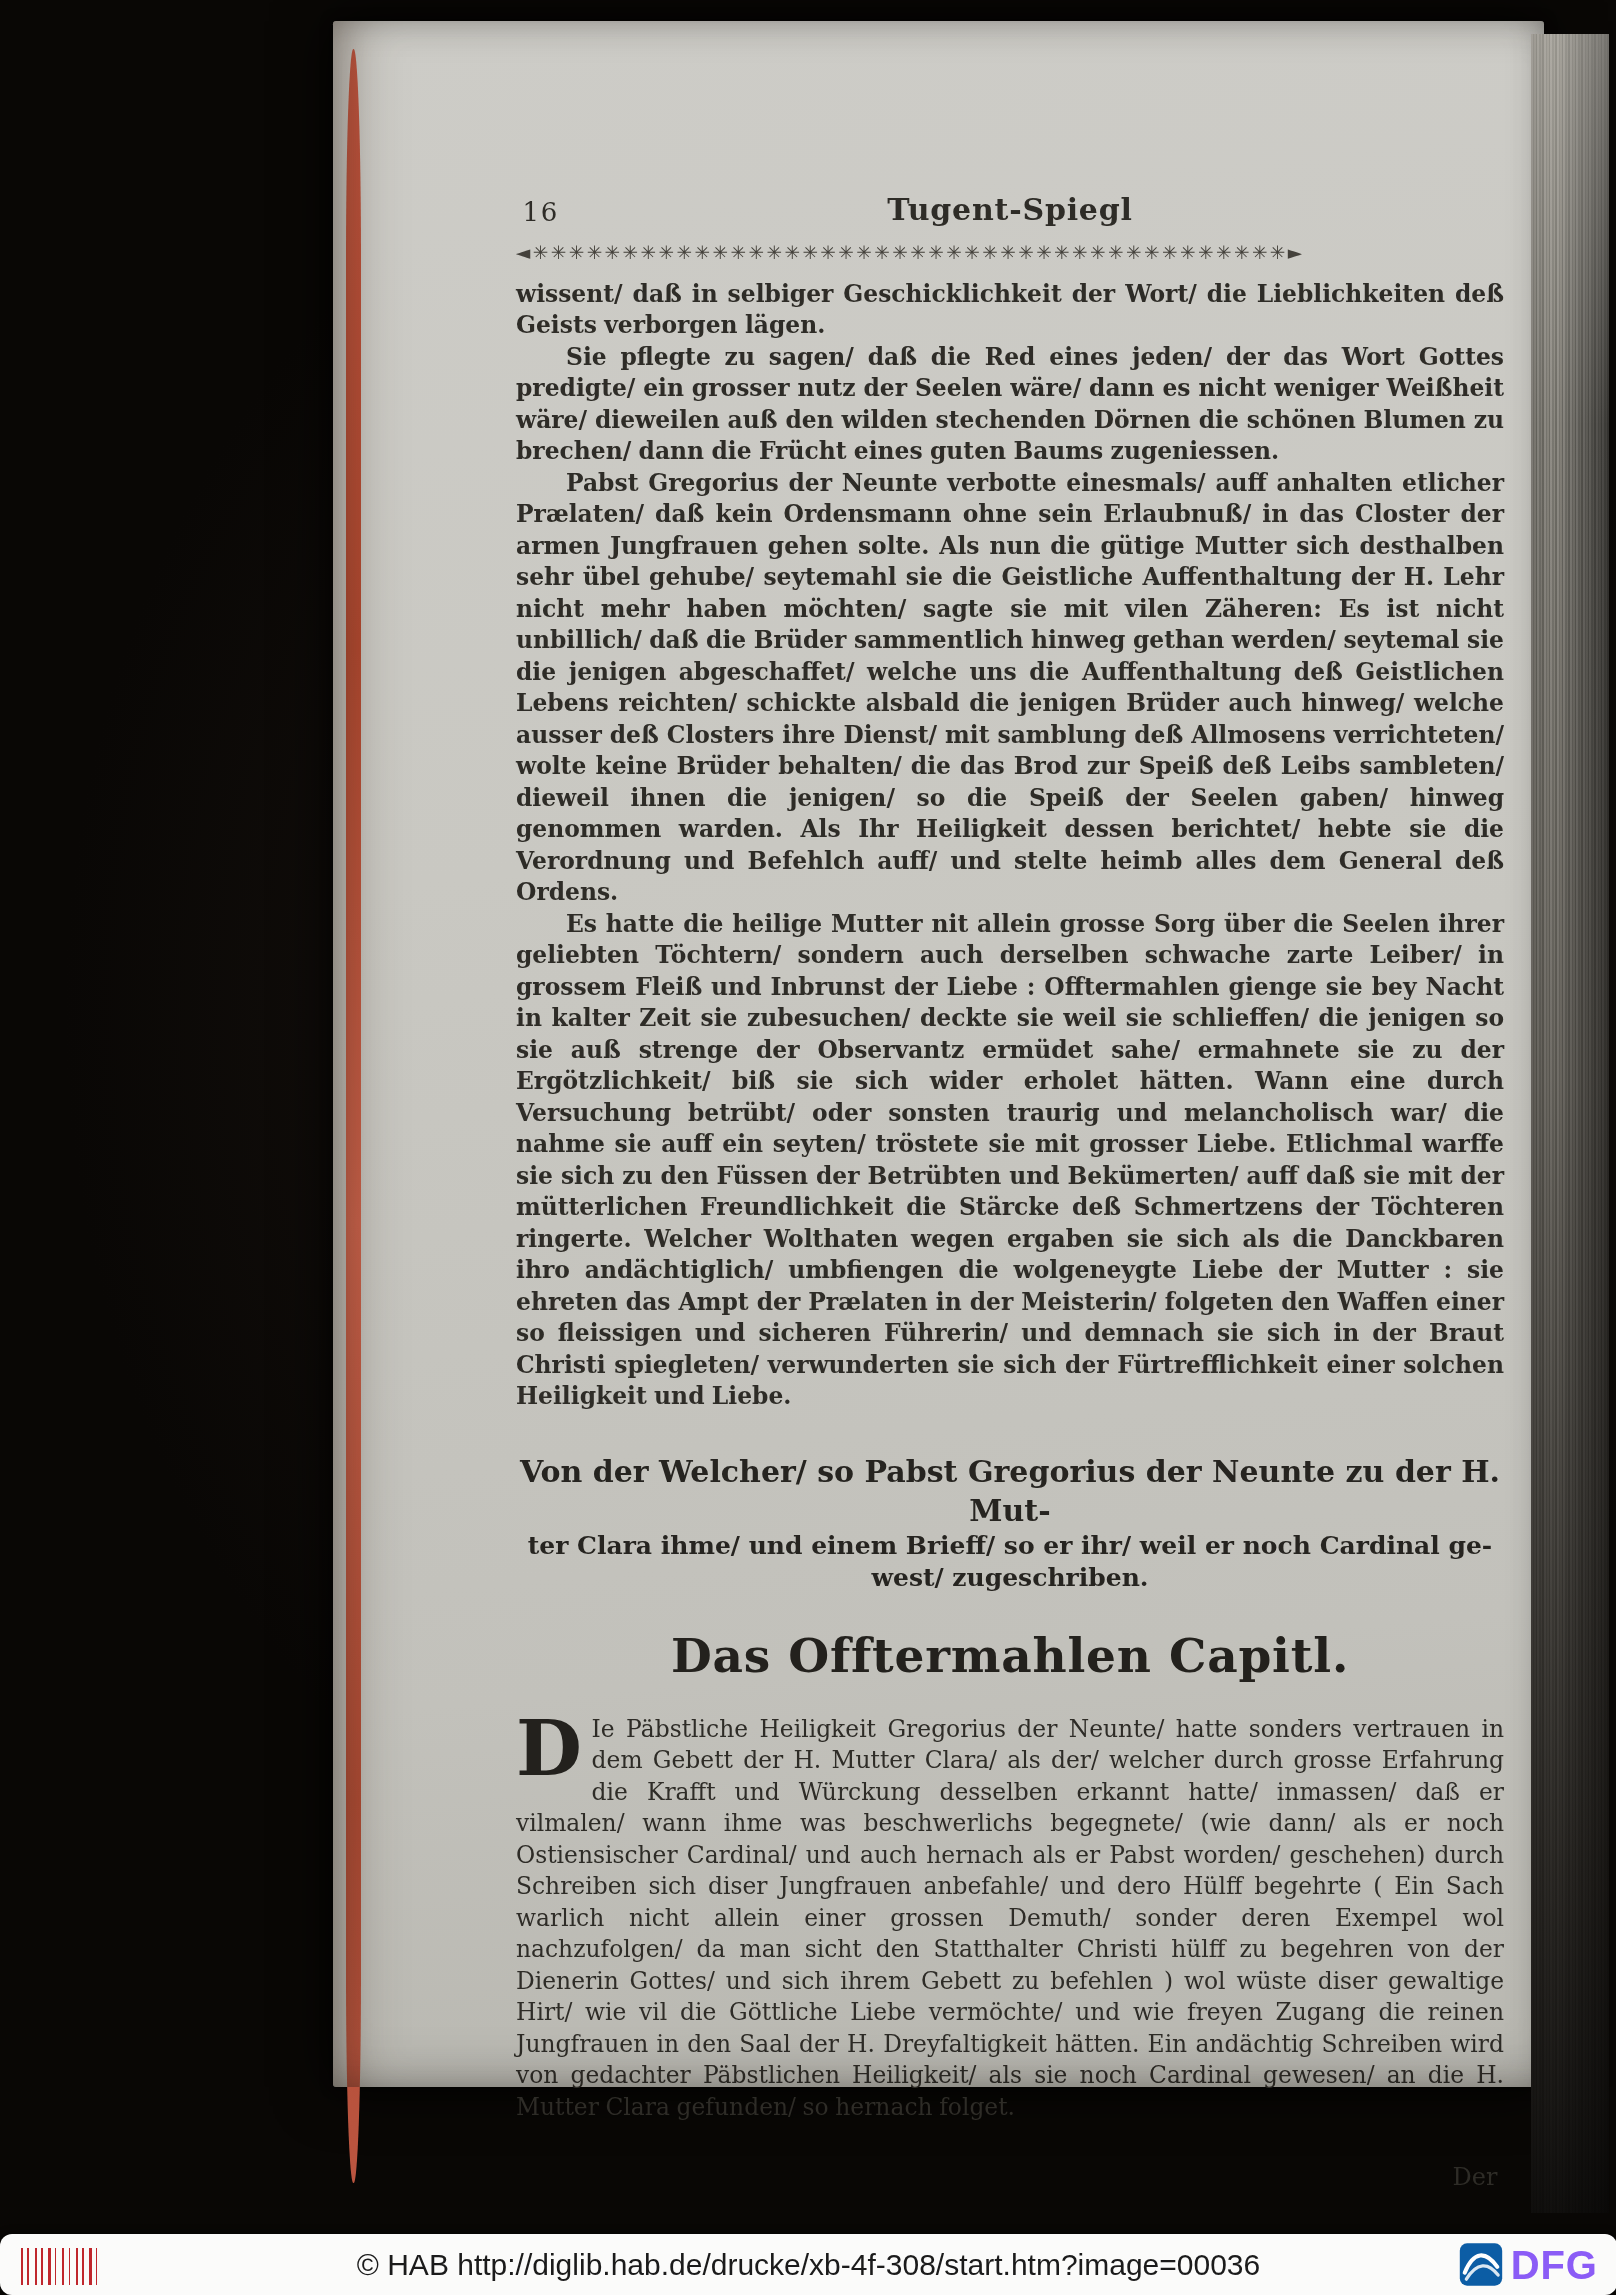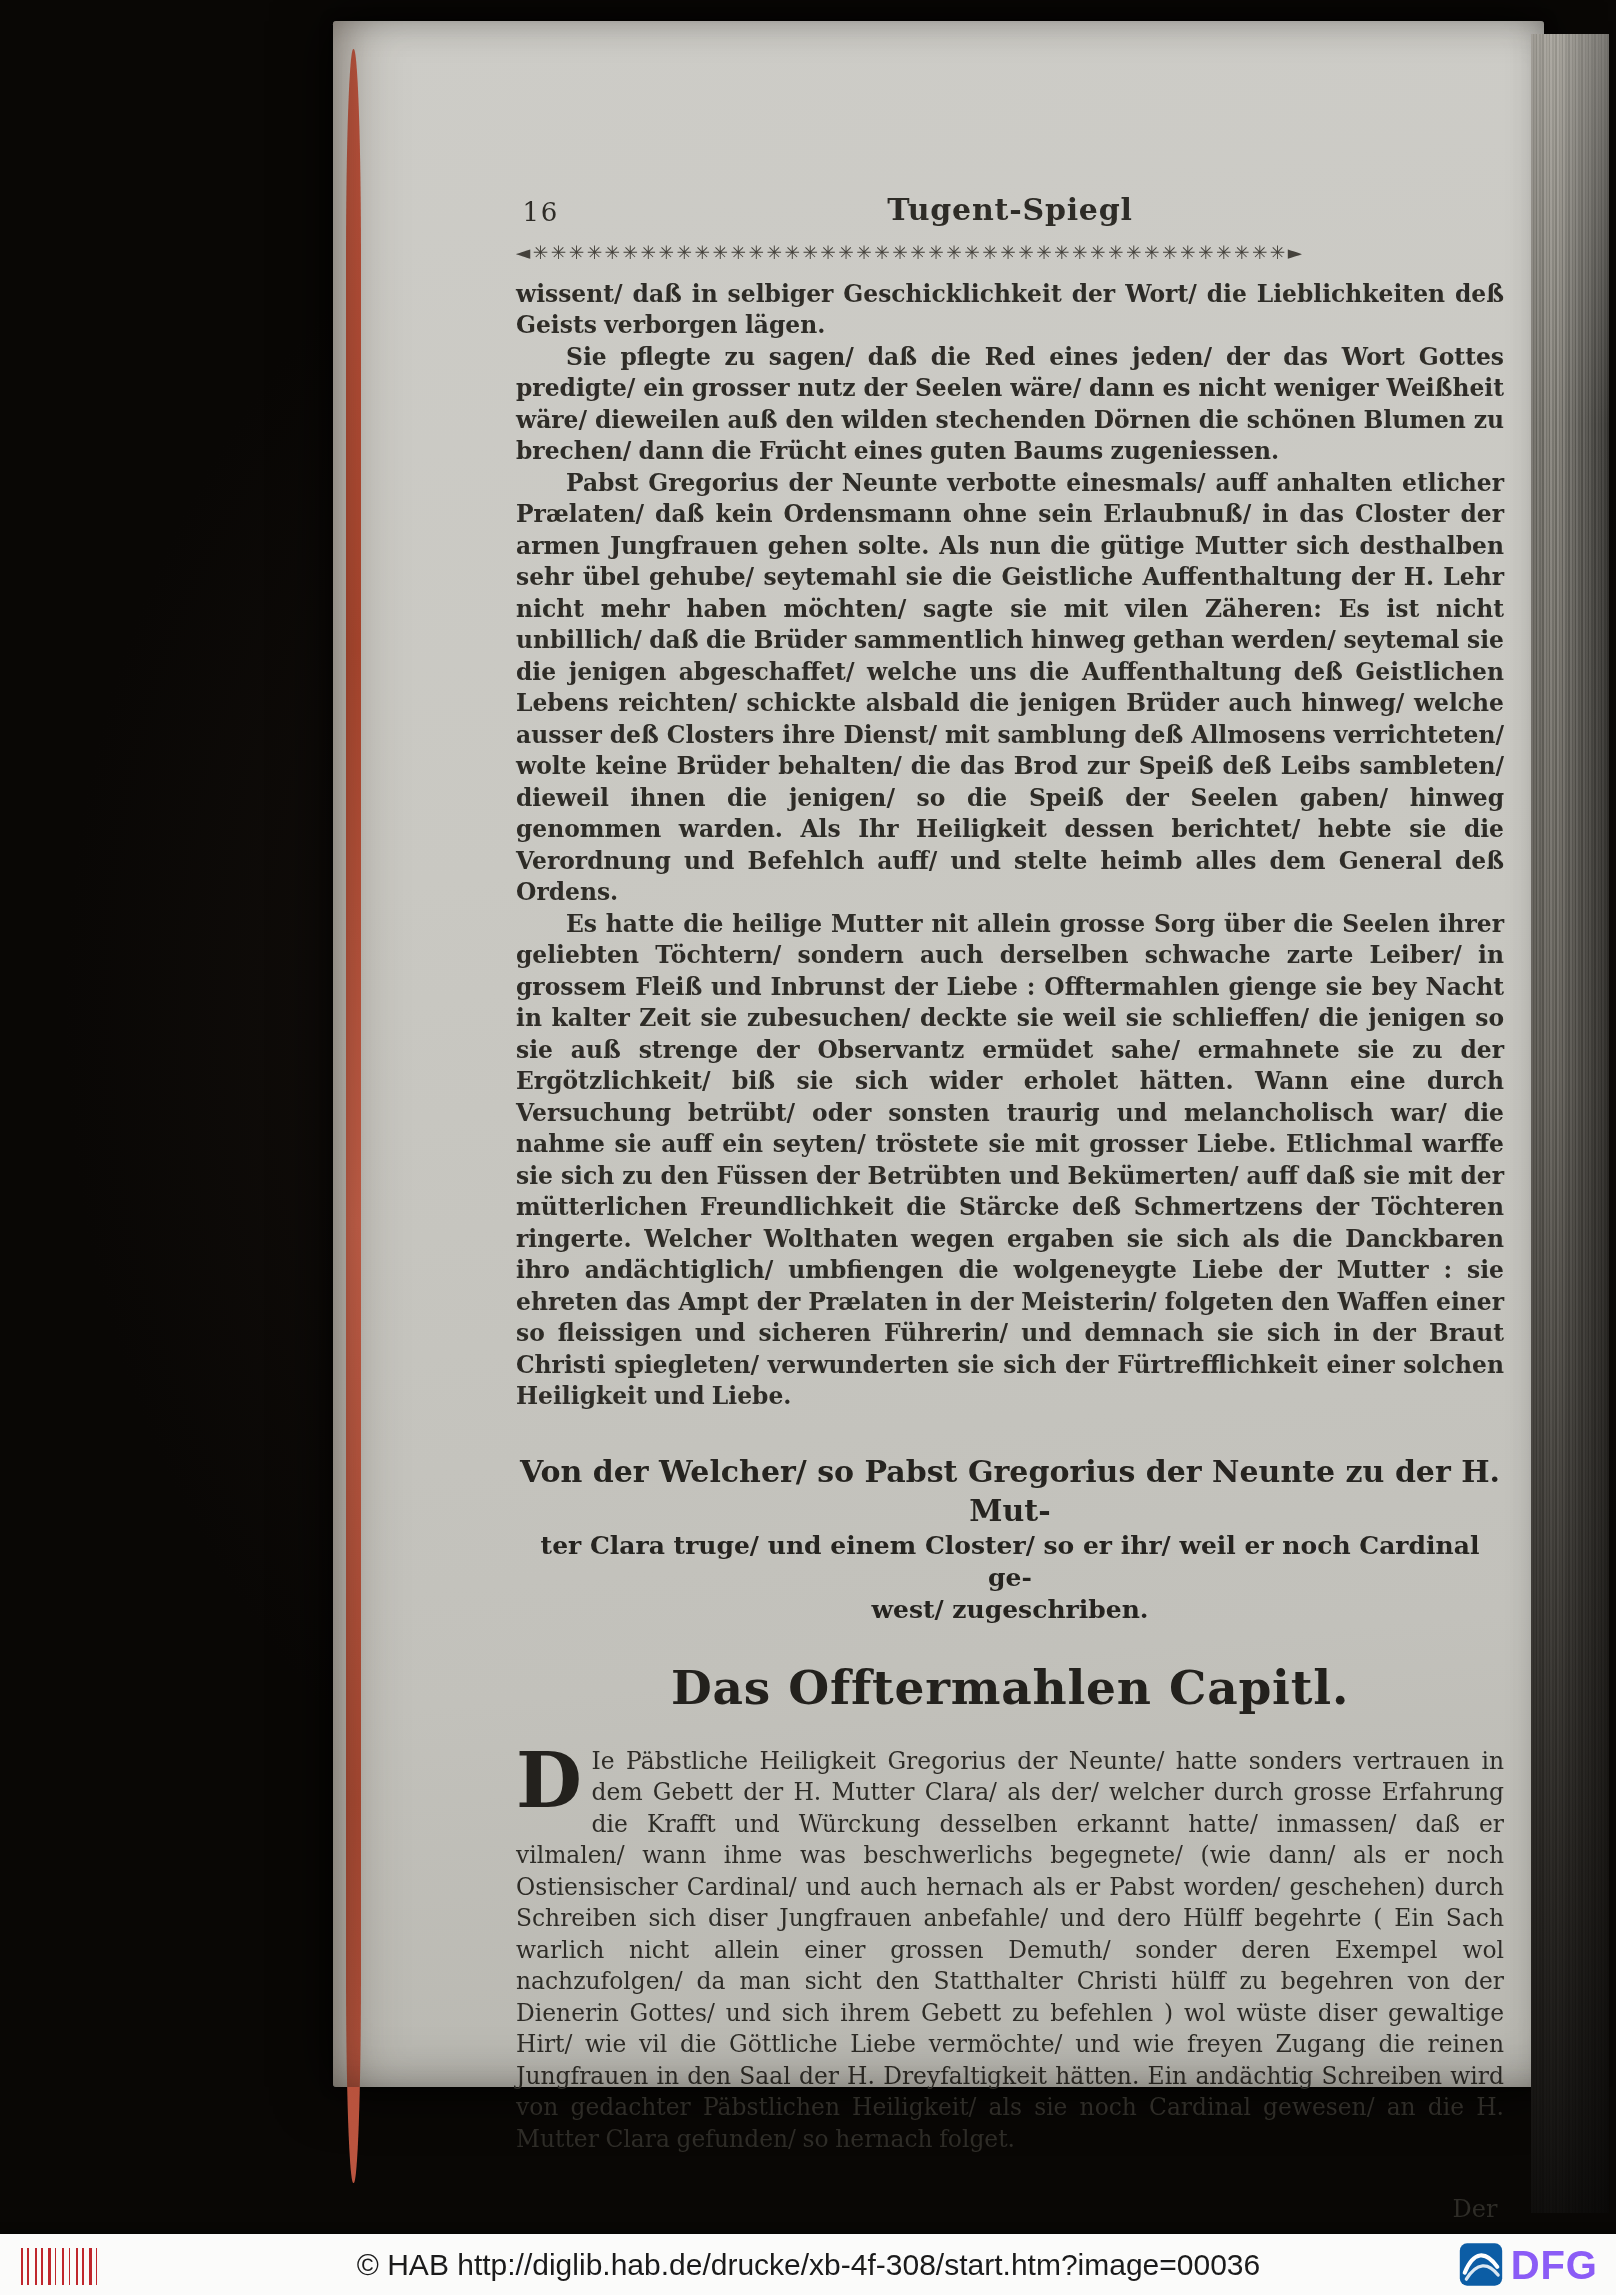--- a/index.html
+++ b/index.html
@@ -52,20 +52,21 @@
   .sh2{font-size:25px;line-height:32px;}
   .sh3{font-size:25px;line-height:32px;}
   .chapter-heading{margin-top:34px;text-align:center;font-size:47px;font-weight:bold;letter-spacing:0.8px;color:#23211d;}
   .chapter-body{margin-top:31px;font-size:23.4px;line-height:31.5px;text-align:justify;word-spacing:-0.8px;}
   .dropcap{float:left;font-size:76px;line-height:61px;padding:4.8px 9.7px 0 0;font-weight:bold;color:#23211d;}
   .catchword{margin-top:40px;text-align:right;font-size:24px;padding-right:6.5px;}
   .footer{
     position:absolute;left:0;bottom:0;width:1617px;height:61px;background:#fbfbfa;
     display:flex;align-items:center;justify-content:center;
     box-shadow:0 -1.6px 6.5px rgba(0,0,0,.5);
+    border-radius:12px;
   }
   .marks{
     position:absolute;left:21px;bottom:9.7px;width:81px;height:37px;
     background:repeating-linear-gradient(90deg,#c0272d 0 2.4px,transparent 2.4px 6.5px,#c0272d 6.5px 8px,transparent 8px 13.7px);
   }
   .copyright{font-family:"Liberation Sans",sans-serif;font-size:30px;color:#1b1b1b;white-space:nowrap;}
   .dfg{
     position:absolute;right:19.4px;top:50%;transform:translateY(-50%);
     display:flex;align-items:center;gap:8px;
     color:#8b5cf6;font-family:"Liberation Sans",sans-serif;font-weight:bold;font-size:40px;letter-spacing:0.8px;
@@ -90,21 +91,21 @@
 
       <div class="body">
         <p class="first">wissent/ daß in selbiger Geschicklichkeit der Wort/ die Lieblichkeiten deß Geists verborgen lägen.</p>
         <p>Sie pflegte zu sagen/ daß die Red eines jeden/ der das Wort Gottes predigte/ ein grosser nutz der Seelen wäre/ dann es nicht weniger Weißheit wäre/ dieweilen auß den wilden stechenden Dörnen die schönen Blumen zu brechen/ dann die Frücht eines guten Baums zugeniessen.</p>
         <p>Pabst Gregorius der Neunte verbotte einesmals/ auff anhalten etlicher Prælaten/ daß kein Ordensmann ohne sein Erlaubnuß/ in das Closter der armen Jungfrauen gehen solte.   Als nun die gütige Mutter sich desthalben sehr übel gehube/ seytemahl sie die Geistliche Auffenthaltung der H. Lehr nicht mehr haben möchten/ sagte sie mit vilen Zäheren: Es ist nicht unbillich/ daß die Brüder sammentlich hinweg gethan werden/ seytemal sie die jenigen abgeschaffet/ welche uns die Auffenthaltung deß Geistlichen Lebens reichten/ schickte alsbald die jenigen Brüder auch hinweg/ welche ausser deß Closters ihre Dienst/ mit samblung deß Allmosens verrichteten/ wolte keine Brüder behalten/ die das Brod zur Speiß deß Leibs sambleten/ dieweil ihnen die jenigen/ so die Speiß der Seelen gaben/ hinweg genommen warden.   Als Ihr Heiligkeit dessen berichtet/ hebte sie die Verordnung und Befehlch auff/ und stelte heimb alles dem General deß Ordens.</p>
         <p>Es hatte die heilige Mutter nit allein grosse Sorg über die Seelen ihrer geliebten Töchtern/ sondern auch derselben schwache zarte Leiber/ in grossem Fleiß und Inbrunst der Liebe :  Offtermahlen gienge sie bey Nacht in kalter Zeit sie zubesuchen/ deckte sie weil sie schlieffen/ die jenigen so sie auß strenge der Observantz ermüdet sahe/ ermahnete sie zu der Ergötzlichkeit/ biß sie sich wider erholet hätten. Wann eine durch Versuchung betrübt/ oder sonsten traurig und melancholisch war/ die nahme sie auff ein seyten/ tröstete sie mit grosser Liebe.   Etlichmal warffe sie sich zu den Füssen der Betrübten und Bekümerten/ auff daß sie mit der mütterlichen Freundlichkeit die Stärcke deß Schmertzens der Töchteren ringerte.   Welcher Wolthaten wegen ergaben sie sich als die Danckbaren ihro andächtiglich/ umbfiengen die wolgeneygte Liebe der Mutter : sie ehreten das Ampt der Prælaten in der Meisterin/ folgeten den Waffen einer so fleissigen und sicheren Führerin/ und demnach sie sich in der Braut Christi spiegleten/ verwunderten sie sich der Fürtrefflichkeit einer solchen Heiligkeit und Liebe.</p>
       </div>
 
       <div class="section-heading">
         <div class="sh1">Von der Welcher/ so Pabst Gregorius der Neunte zu der H. Mut-</div>
-        <div class="sh2">ter Clara truge/ und einem Closter/ so er ihr/ weil er noch Cardinal ge-</div>
+        <div class="sh2">ter Clara ihme/ und einem Brieff/ so er ihr/ weil er noch Cardinal ge-</div>
         <div class="sh3">west/ zugeschriben.</div>
       </div>
 
       <div class="chapter-heading">Das Offtermahlen Capitl.</div>
 
       <div class="chapter-body">
         <span class="dropcap">D</span><span>Ie Päbstliche Heiligkeit Gregorius der Neunte/ hatte sonders vertrauen in dem Gebett der H. Mutter Clara/ als der/ welcher durch grosse Erfahrung die Krafft und Würckung desselben erkannt hatte/ inmassen/ daß er vilmalen/ wann ihme was beschwerlichs begegnete/ (wie dann/ als er noch Ostiensischer Cardinal/ und auch hernach als er Pabst worden/ geschehen) durch Schreiben sich diser Jungfrauen anbefahle/ und dero Hülff begehrte ( Ein Sach warlich nicht allein einer grossen Demuth/ sonder deren Exempel wol nachzufolgen/ da man sicht den Statthalter Christi hülff zu begehren von der Dienerin Gottes/ und sich ihrem Gebett zu befehlen ) wol wüste diser gewaltige Hirt/ wie vil die Göttliche Liebe vermöchte/ und wie freyen Zugang die reinen Jungfrauen in den Saal der H. Dreyfaltigkeit hätten.   Ein andächtig Schreiben wird von gedachter Päbstlichen Heiligkeit/ als sie noch Cardinal gewesen/ an die H. Mutter Clara gefunden/ so hernach folget.</span>
       </div>
 
       <div class="catchword">Der</div>

